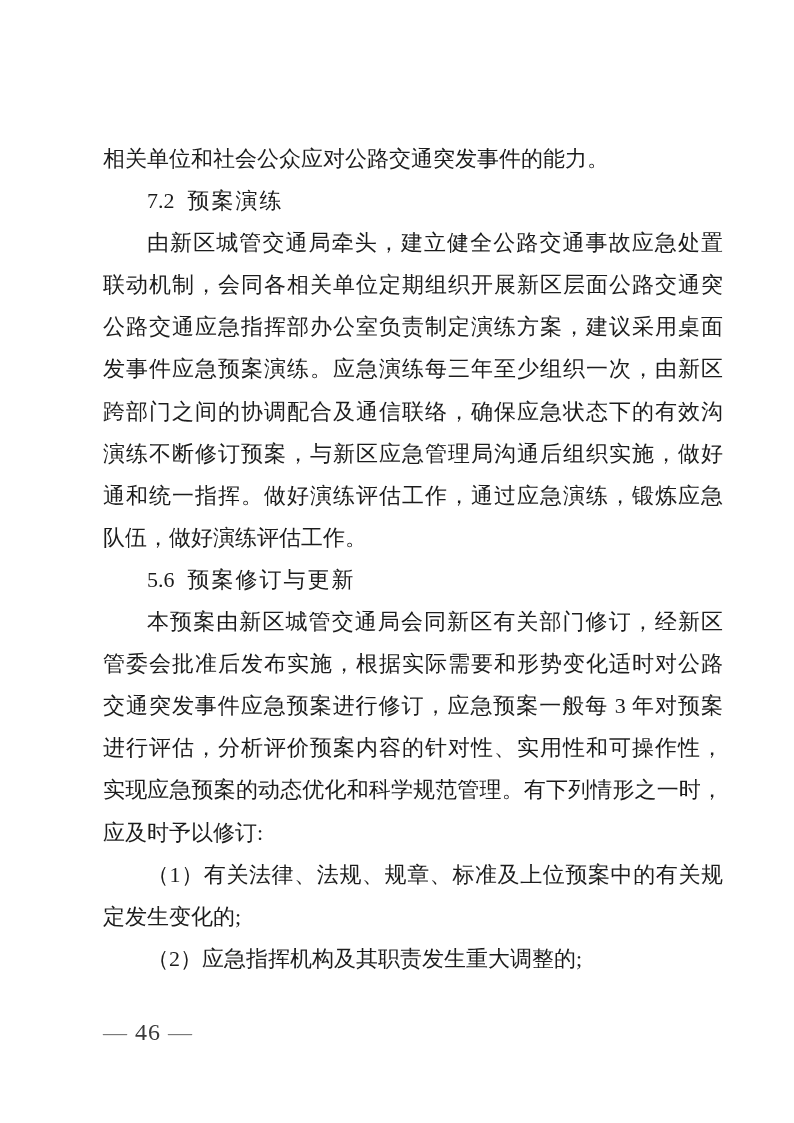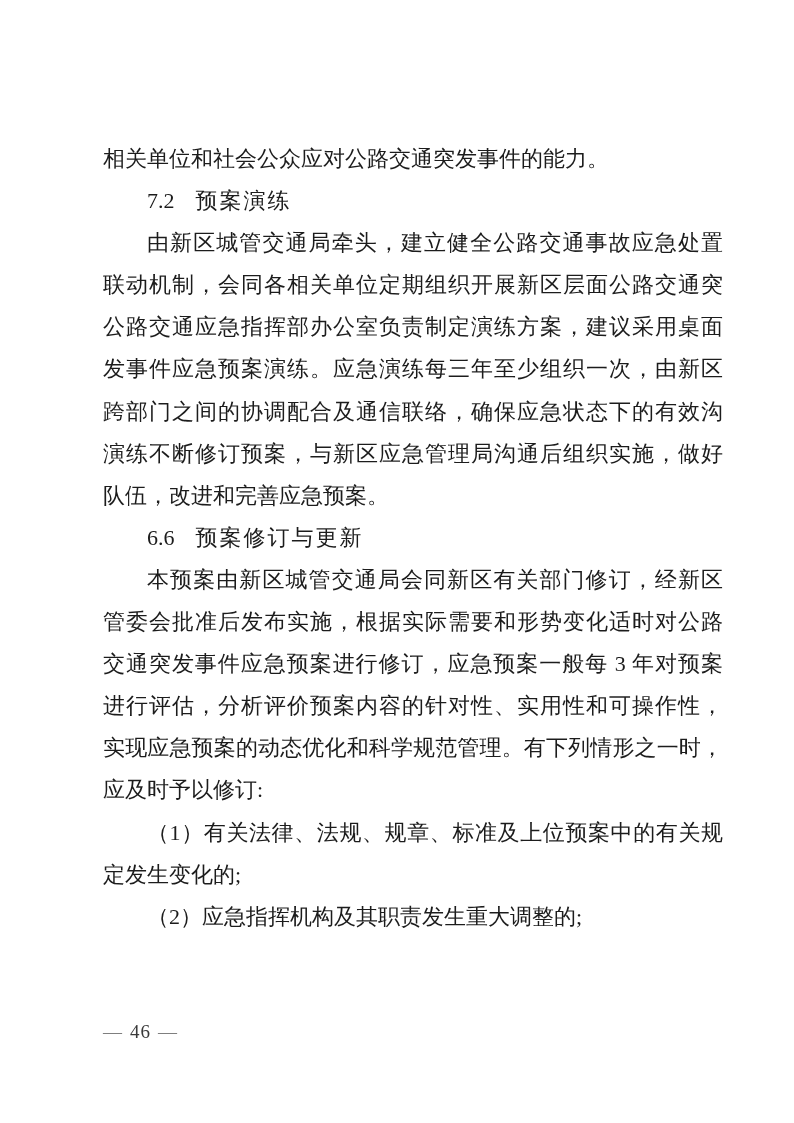--- a/index.html
+++ b/index.html
@@ -37,28 +37,28 @@
     text-indent: 2em;
   }
   .heading {
     padding-left: 44px;
   }
   .h-num {
     display: inline-block;
   }
   .h-title {
     display: inline-block;
-    margin-left: 21px;
+    margin-left: 13px;
     letter-spacing: 2px;
   }
   .page-number {
     position: absolute;
     left: 103px;
     top: 1018px;
-    font-size: 19px;
+    font-size: 24px;
     line-height: 28px;
     letter-spacing: 1px;
     text-align: center;
   }
   .pn-dash {
     color: #7a7a7a;
   }
   .pn-value {
     color: #3a3a3a;
     margin: 0 7px;
@@ -73,23 +73,24 @@
     <div class="line">相关单位和社会公众应对公路交通突发事件的能力。</div>
 
     <div class="line heading"><span class="h-num">7.2</span><span class="h-title">预案演练</span></div>
 
     <div class="line just ind">由新区城管交通局牵头，建立健全公路交通事故应急处置</div>
     <div class="line just">联动机制，会同各相关单位定期组织开展新区层面公路交通突</div>
     <div class="line just">公路交通应急指挥部办公室负责制定演练方案，建议采用桌面</div>
     <div class="line just">发事件应急预案演练。应急演练每三年至少组织一次，由新区</div>
     <div class="line just">跨部门之间的协调配合及通信联络，确保应急状态下的有效沟</div>
     <div class="line just">演练不断修订预案，与新区应急管理局沟通后组织实施，做好</div>
-    <div class="line">队伍，改进和完善应急预案。</div>
+    <div class="line just">通和统一指挥。做好演练评估工作，通过应急演练，锻炼应急</div>
+    <div class="line">队伍，做好演练评估工作。</div>
 
-    <div class="line heading"><span class="h-num">6.6</span><span class="h-title">预案修订与更新</span></div>
+    <div class="line heading"><span class="h-num">5.6</span><span class="h-title">预案修订与更新</span></div>
 
     <div class="line just ind">本预案由新区城管交通局会同新区有关部门修订，经新区</div>
     <div class="line just">管委会批准后发布实施，根据实际需要和形势变化适时对公路</div>
     <div class="line just">交通突发事件应急预案进行修订，应急预案一般每 3 年对预案</div>
     <div class="line just">进行评估，分析评价预案内容的针对性、实用性和可操作性，</div>
     <div class="line just">实现应急预案的动态优化和科学规范管理。有下列情形之一时，</div>
     <div class="line">应及时予以修订:</div>
     <div class="line just ind">（1）有关法律、法规、规章、标准及上位预案中的有关规</div>
     <div class="line">定发生变化的;</div>
     <div class="line ind">（2）应急指挥机构及其职责发生重大调整的;</div>

